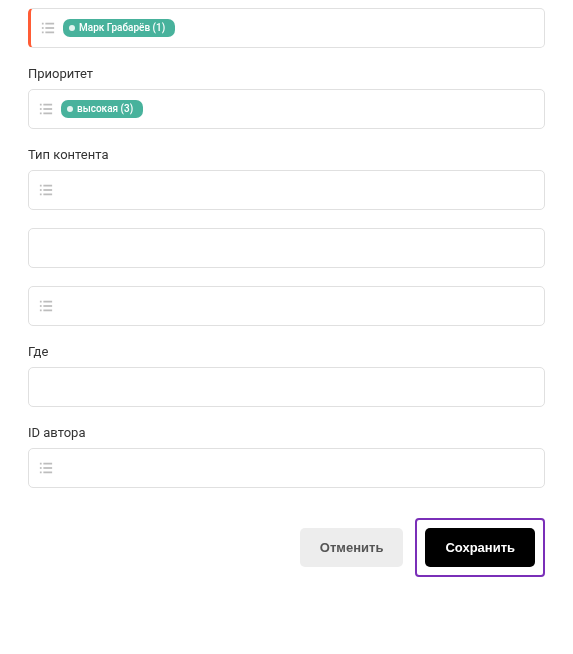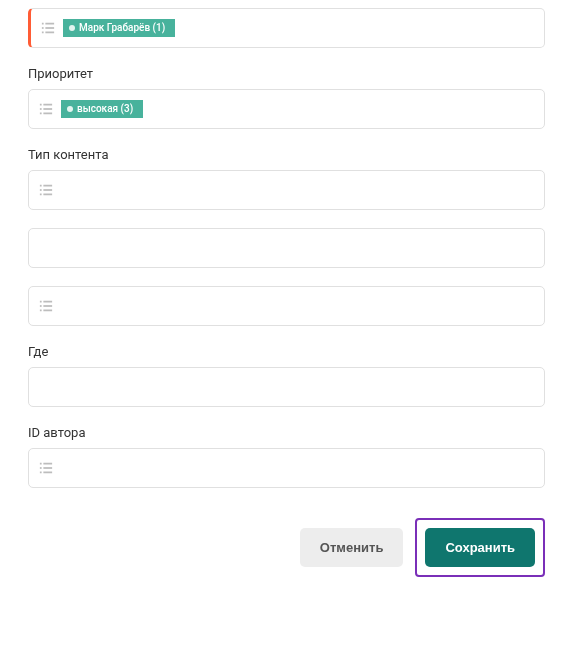--- a/index.html
+++ b/index.html
@@ -45,21 +45,21 @@
     .list-icon {
       width: 14px;
       height: 14px;
       flex-shrink: 0;
     }
     .tag {
       display: inline-flex;
       align-items: center;
       background: #48b29c;
       color: #fff;
-      border-radius: 0;
+      border-radius: 7px;
       padding: 2px 10px 2px 6px;
       font-size: 10px;
       font-weight: 500;
       gap: 4px;
       line-height: 1.4;
     }
     .tag-dot {
       width: 6px;
       height: 6px;
       border-radius: 50%;
@@ -85,21 +85,21 @@
       padding: 12px 20px;
       font-size: 13px;
       font-weight: 600;
       cursor: pointer;
     }
     .btn-secondary {
       background: #ededed;
       color: #555;
     }
     .btn-primary {
-      background: #0f766e;
+      background: #000000;
       color: #fff;
     }
     .primary-highlight {
       border: 2px solid #7a2fb8;
       border-radius: 4px;
       padding: 8px;
       display: inline-flex;
     }
     .text-input {
       border: none;

